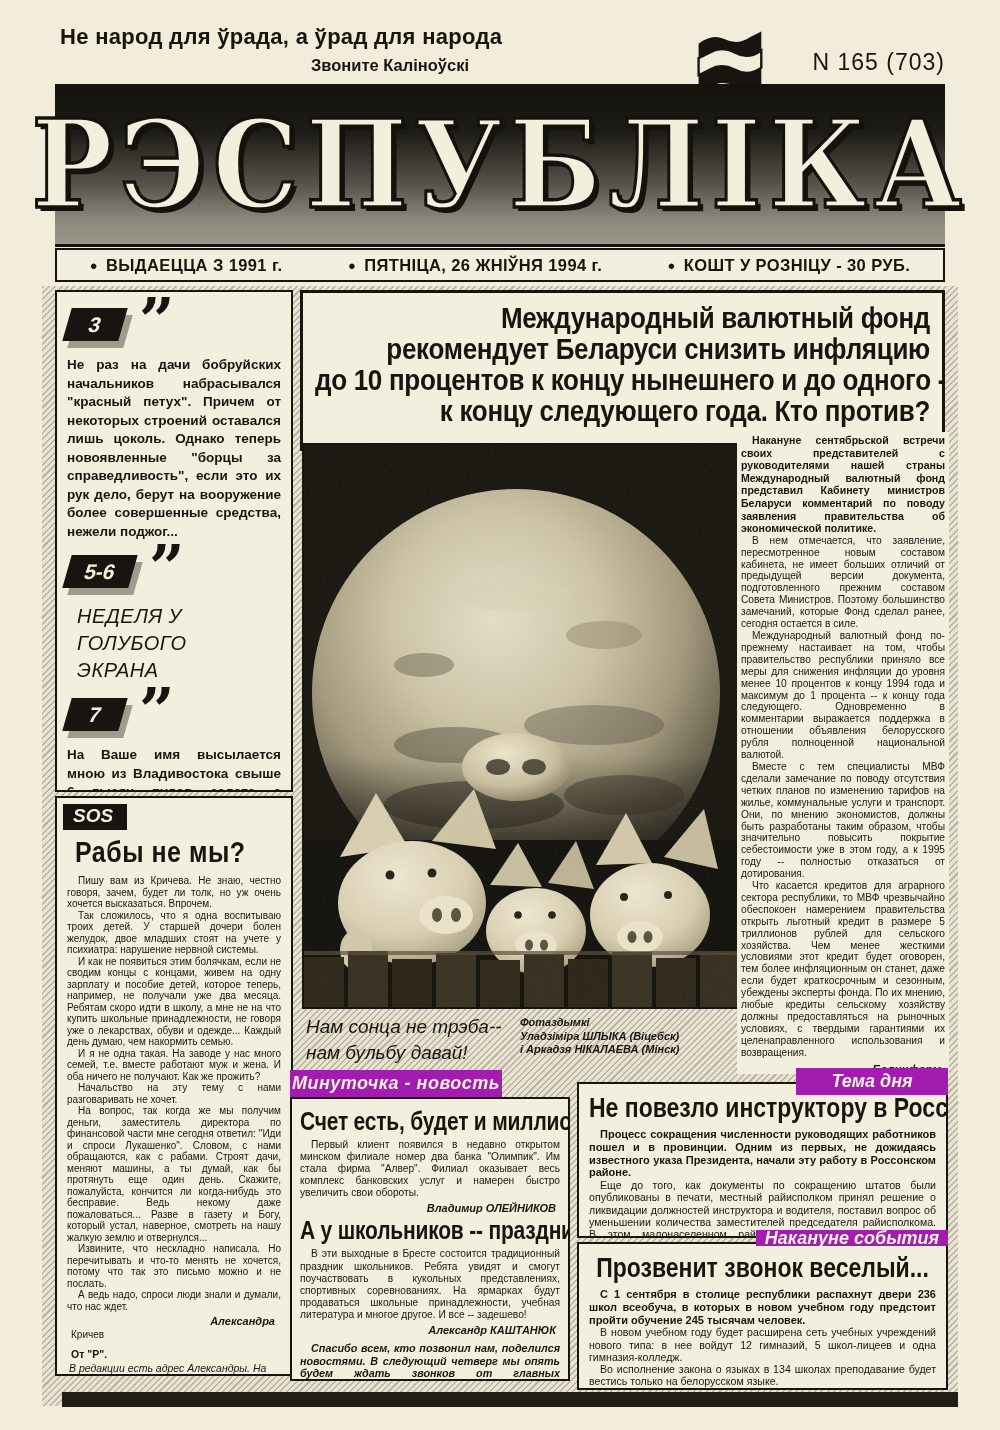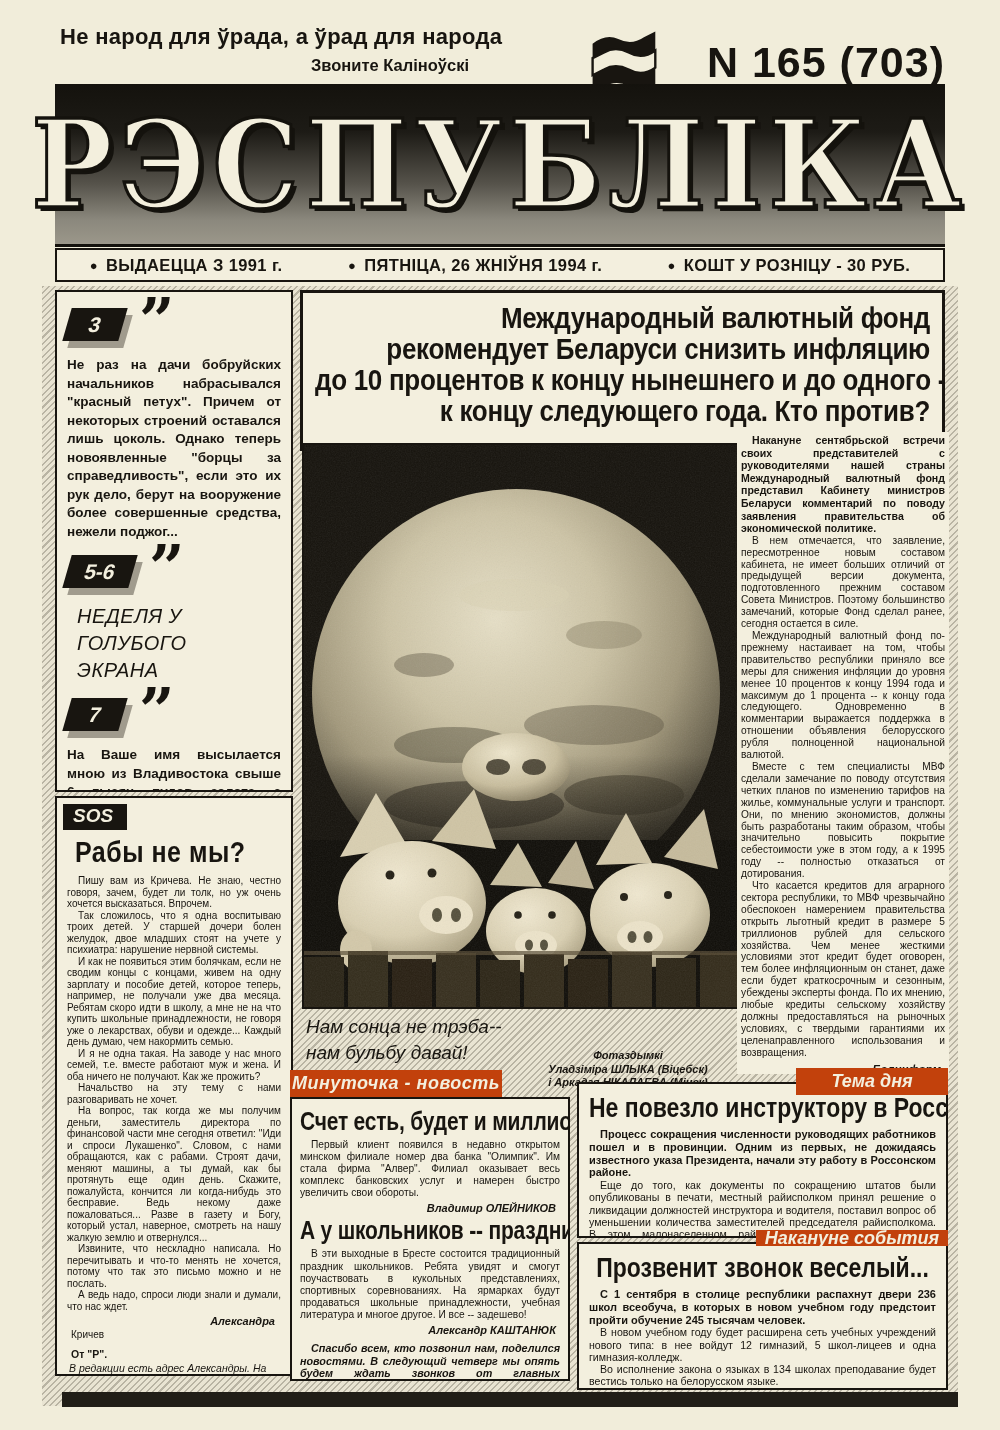--- a/index.html
+++ b/index.html
@@ -6,21 +6,21 @@
   body{
     width:1000px;height:1430px;position:relative;overflow:hidden;
     background:#f1edda;
     font-family:"Liberation Sans",sans-serif;color:#181510;
   }
   .abs{position:absolute;}
   
   .motto{left:60px;top:24px;font-size:22px;font-weight:bold;letter-spacing:.3px;}
   .motto-author{left:250px;top:56px;width:280px;text-align:center;font-size:16.5px;font-weight:bold;}
   .issue-wrap{right:55px;top:28px;display:flex;align-items:center;gap:6px;}
-  .issue-no{font-size:43px;font-weight:bold;letter-spacing:1px;margin-left:40px;}
+  .issue-no{font-size:23px;font-weight:normal;letter-spacing:1px;margin-left:40px;}
   
   .masthead{
     left:55px;top:84px;width:890px;height:160px;
     background:linear-gradient(180deg,#14120d 0%,#1d1b16 30%,#55524a 62%,#8b887d 85%,#9b978a 100%);
     display:flex;align-items:center;justify-content:center;
     border-bottom:3px solid #14120d;
   }
   .masthead-title{
     font-family:"DejaVu Serif",serif;font-weight:bold;
     font-size:108px;letter-spacing:7px;line-height:1;
@@ -68,29 +68,29 @@
   .from-r{font-size:10.5px;font-weight:bold;margin:4px 0 2px 4px;}
   .ed-note{font-size:10.5px;font-style:italic;line-height:12.5px;margin:0 0 0 2px;}
   
   .headline-box{left:300px;top:290px;width:645px;height:161px;border-width:3px;padding:8px 12px;overflow:hidden;}
   .headline-box .hl{font-size:26px;line-height:31px;font-weight:bold;letter-spacing:-.3px;transform:scaleY(1.12);transform-origin:center top;white-space:nowrap;}
   .hl.r{text-align:right;}
   .hl.l{text-align:left;}
   
   .photo-box{left:302px;top:443px;width:433px;height:562px;border:2.5px solid #181510;box-sizing:content-box;background:#15120c;}
   .caption-left{left:306px;top:1014px;width:240px;font-style:italic;font-size:19px;line-height:26px;}
-  .caption-credit{left:520px;top:1049px;width:216px;text-align:center;font-weight:bold;font-style:italic;font-size:11px;line-height:13.5px;}
+  .caption-credit{left:520px;top:1016px;width:216px;text-align:left;font-weight:bold;font-style:italic;font-size:11px;line-height:13.5px;}
   
   .imf-col{left:737px;top:432px;width:212px;height:642px;background:#f3efde;padding:2px 4px 0 4px;box-sizing:border-box;overflow:hidden;}
   .imf-col p{margin:0;text-align:justify;}
   .imf-lead{font-size:10.6px;line-height:12.6px;font-weight:bold;text-indent:11px;}
   .imf-body{font-size:10.2px;line-height:11.9px;text-indent:11px;}
   .imf-sign{font-size:11.5px;font-weight:bold;font-style:italic;text-align:right;margin-top:4px;padding-right:4px;}
   
-  .tab{position:absolute;background:#c2410c;color:#f3efde;font-weight:bold;font-style:italic;
+  .tab{position:absolute;background:#a21caf;color:#f3efde;font-weight:bold;font-style:italic;
     display:flex;align-items:center;justify-content:center;}
   .minut-tab{left:290px;top:1070px;width:212px;height:27px;font-size:18px;letter-spacing:.5px;}
   .tema-tab{left:796px;top:1068px;width:152px;height:27px;font-size:18px;}
   .nakanune-tab{left:756px;top:1230px;width:192px;height:16px;font-size:18px;}
   
   .minut-box{left:290px;top:1097px;width:280px;height:284px;border-width:2.5px;padding:6px 8px;overflow:hidden;}
   .news-headline{font-size:21px;font-weight:bold;letter-spacing:-.2px;transform:scaleY(1.2);transform-origin:center top;text-align:center;white-space:nowrap;margin:2px 0 8px 0;}
   .news-body{font-size:10.2px;line-height:12.1px;text-indent:11px;text-align:justify;margin:0;}
   .news-sign{font-size:11px;font-weight:bold;font-style:italic;text-align:right;margin:3px 4px 2px 0;}
   .minut-note{font-size:10.8px;line-height:12.6px;font-weight:bold;font-style:italic;text-indent:11px;text-align:justify;margin-top:6px;}

